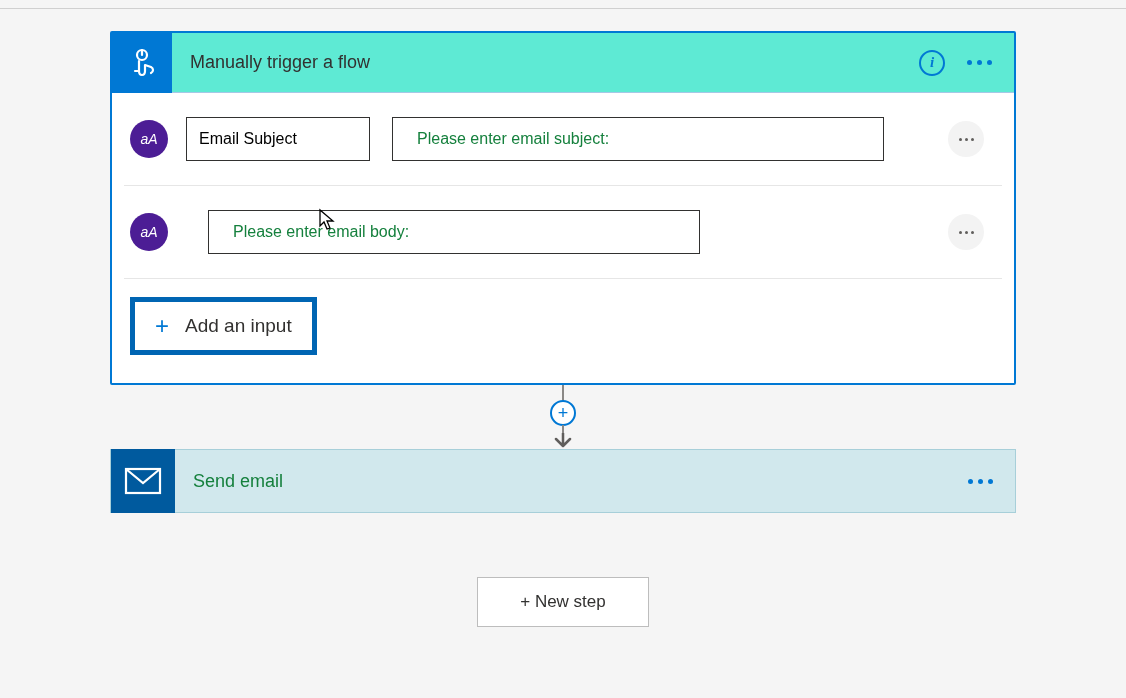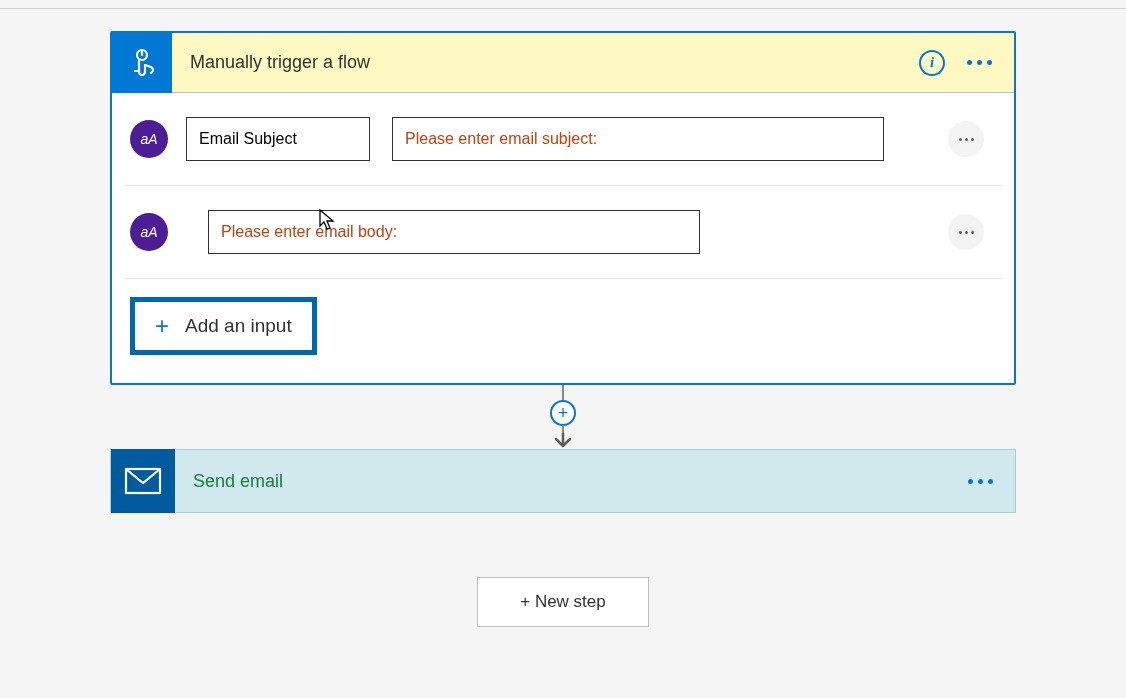--- a/index.html
+++ b/index.html
@@ -28,21 +28,21 @@
     .card {
       width: 906px;
       border: 2px solid #0078d4;
       border-radius: 2px;
       background: #fff;
     }
     .card-header {
       display: flex;
       align-items: center;
       height: 60px;
-      background: #fef9c3;
+      background: #5eead4;
       border-bottom: 1px solid #a6c8e6;
     }
     .card-header .icon-square {
       width: 60px;
       height: 60px;
       background: #0078d4;
       display: flex;
       align-items: center;
       justify-content: center;
       flex-shrink: 0;
@@ -112,26 +112,26 @@
       border: 1px solid #323130;
       padding: 0 12px;
       font-size: 16px;
       font-family: inherit;
       outline: none;
     }
     .input-desc {
       width: 492px;
       height: 44px;
       border: 1px solid #323130;
-      padding: 0 12px;
+      padding: 0 24px;
       font-size: 16px;
       font-family: inherit;
       outline: none;
       margin-left: 22px;
-      color: #c2410c;
+      color: #15803d;
     }
     .row-menu {
       width: 36px;
       height: 36px;
       border-radius: 50%;
       background: #f3f3f3;
       display: flex;
       align-items: center;
       justify-content: center;
       margin-left: auto;

